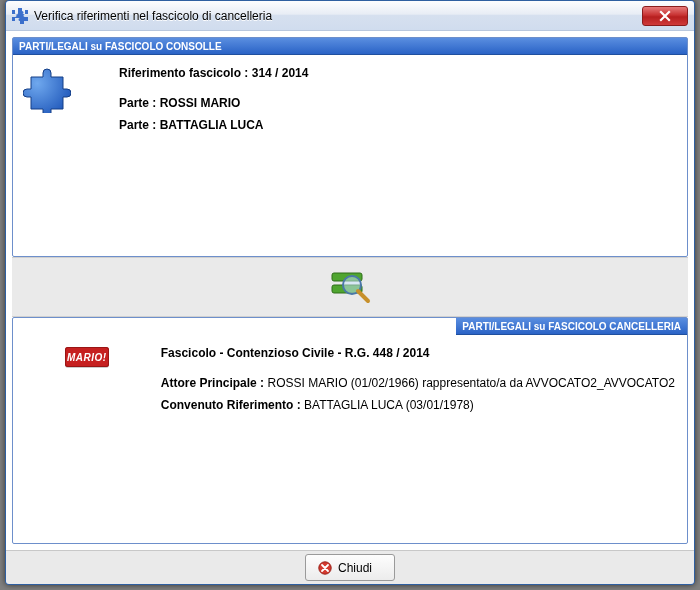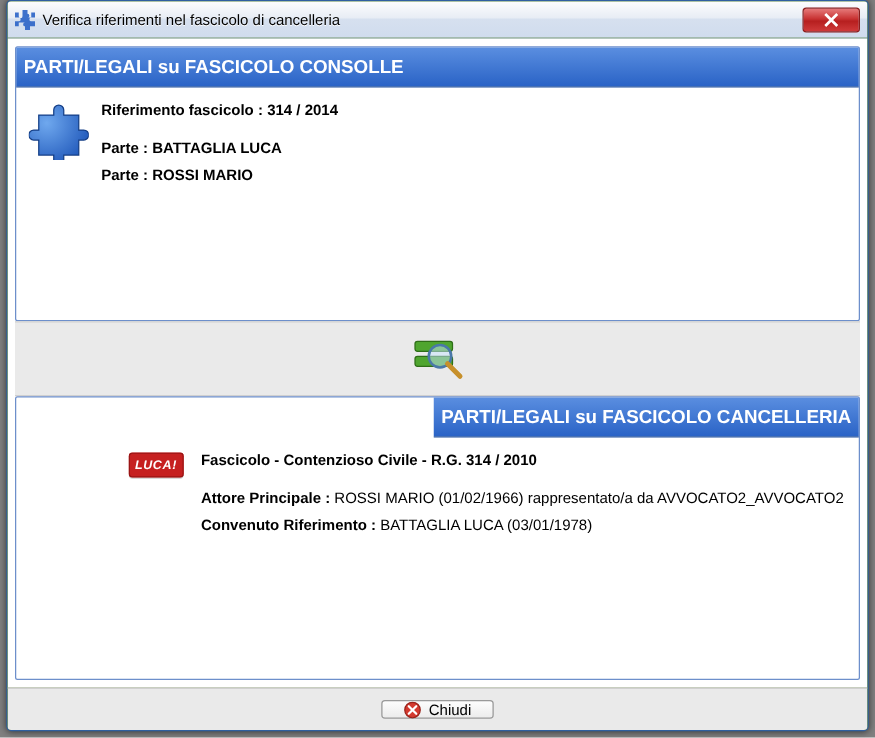--- a/index.html
+++ b/index.html
@@ -1,21 +1,21 @@
 <!DOCTYPE html>
 <html><head>
 <meta charset="utf-8">
 <style>
   * { box-sizing: border-box; }
   html, body { margin:0; padding:0; font-family: Tahoma, Arial, sans-serif; }
   body { background:#808080; width:700px; height:590px; overflow:hidden; }
 
   .window {
     position:absolute; left:5px; top:0; width:690px; height:585px;
-    background:#4d7c0f; border:1px solid #2f5fa0;
+    background:#3b82f6; border:1px solid #2f5fa0;
     box-shadow: 0 0 6px rgba(0,0,0,0.6);
     display:flex; flex-direction:column;
     border-radius:4px; overflow:hidden;
   }
 
   
   .titlebar {
     height:30px;
     background: linear-gradient(#fdfdfe, #e8edf5 45%, #d6e0ef 50%, #d0dcee 100%);
     border-bottom:1px solid #b8c7de;
@@ -40,49 +40,49 @@
   .panel {
     border:1px solid #6d8fcb;
     background:#fff;
     display:flex; flex-direction:column;
     border-radius:2px;
   }
   .panel.top { height:220px; }
   .panel.bottom { flex:1; min-height:180px;align-items:flex-end; }
 
   .panel-header {
-    height:32px;
+    height:17px;
     background: linear-gradient(#5a8ee0, #2a63c6);
-    color:#fff; font-size:15px; font-weight:bold;
+    color:#fff; font-size:10px; font-weight:bold;
     display:flex; align-items:center; padding:0 6px;
     border-bottom:1px solid #1f4f9e;
   }
   .panel-body { flex:1; padding:10px 12px 10px 10px; font-size:12px; color:#000; overflow:auto; }
 
   .row { display:flex; align-items:flex-start; }
   .row .icon { width:52px; flex:0 0 52px; }
-  .row .texts { flex:1; padding-left:6px; }
+  .row .texts { flex:1; padding-left:6px;margin-left:38px; }
   .row .texts p { margin:0 0 6px 0; line-height:1.35; }
   .row .texts .ref { font-weight:bold; margin-bottom:14px; }
   .row .texts .bold-label { font-weight:bold; }
 
   .splitter {
     height:60px; background:#eaeaea; border-top:1px solid #d0d0d0; border-bottom:1px solid #d0d0d0;
     display:flex; align-items:center; justify-content:center;
     margin:0;
   }
 
   .footer {
     height:34px; background:#eaeaea; border-top:1px solid #c8c8c8;
     display:flex; align-items:center; justify-content:center;
   }
   .btn {
-    min-width:90px; height:15px; background:linear-gradient(#fdfdfd,#ececec);
+    min-width:90px; height:27px; background:linear-gradient(#fdfdfd,#ececec);
     border:1px solid #9a9a9a; border-radius:3px; font-size:12px;
-    display:flex; align-items:center; justify-content:center; gap:6px;
+    display:flex; align-items:center; gap:6px;
     cursor:default; padding:0 12px;
   }
   .btn svg { width:14px; height:14px; }
 
   
   .puzzle { width:48px; height:48px; }
   .live-badge {
     width:44px; height:20px; background:#c62020; border-radius:3px;
     display:flex; align-items:center; justify-content:center;
     color:#fff; font-weight:bold; font-size:10px; font-style:italic; letter-spacing:0.5px;
@@ -129,25 +129,25 @@
               <path fill="url(#pg)" stroke="#143e86" stroke-width="1" d="M8 12 h12 v-4 a4 4 0 1 1 8 0 v4 h12 v12 h4 a4 4 0 1 1 0 8 h-4 v12 h-12 v4 a4 4 0 1 1 -8 0 v-4 h-12 v-12 h-4 a4 4 0 1 1 0-8 h4 z"></path>
             </svg>
           </div>
           <div class="texts">
             <p class="ref">
               <span>Riferimento fascicolo :</span>
               <span>314 / 2014</span>
             </p>
             <p>
               <span class="bold-label">Parte :</span>
-              <span class="bold-label">BATTAGLIA LUCA</span>
+              <span class="bold-label">ROSSI MARIO</span>
             </p>
             <p>
               <span class="bold-label">Parte :</span>
-              <span class="bold-label">ROSSI MARIO</span>
+              <span class="bold-label">BATTAGLIA LUCA</span>
             </p>
           </div>
         </div>
       </div>
     </div>
 
     <div class="splitter">
       <span class="compare-icon">
         <svg viewBox="0 0 48 40">
           <rect x="6" y="6" width="30" height="8" rx="2" fill="#4fa52f" stroke="#2f6e18"></rect>
@@ -156,24 +156,24 @@
           <line x1="32" y1="24" x2="42" y2="34" stroke="#c7902b" stroke-width="4" stroke-linecap="round"></line>
         </svg>
       </span>
     </div>
 
     <div class="panel bottom">
       <div class="panel-header">PARTI/LEGALI su FASCICOLO CANCELLERIA</div>
       <div class="panel-body">
         <div class="row">
           <div class="icon">
-            <div class="live-badge">LUCA!</div>
+            <div class="live-badge">MARIO!</div>
           </div>
           <div class="texts">
-            <p class="ref">Fascicolo - Contenzioso Civile - R.G. 314 / 2010</p>
+            <p class="ref">Fascicolo - Contenzioso Civile - R.G. 448 / 2014</p>
             <p>
               <span class="bold-label">Attore Principale :</span>
               <span>ROSSI MARIO (01/02/1966) rappresentato/a da AVVOCATO2_AVVOCATO2</span>
             </p>
             <p>
               <span class="bold-label">Convenuto Riferimento :</span>
               <span>BATTAGLIA LUCA (03/01/1978)</span>
             </p>
           </div>
         </div>

